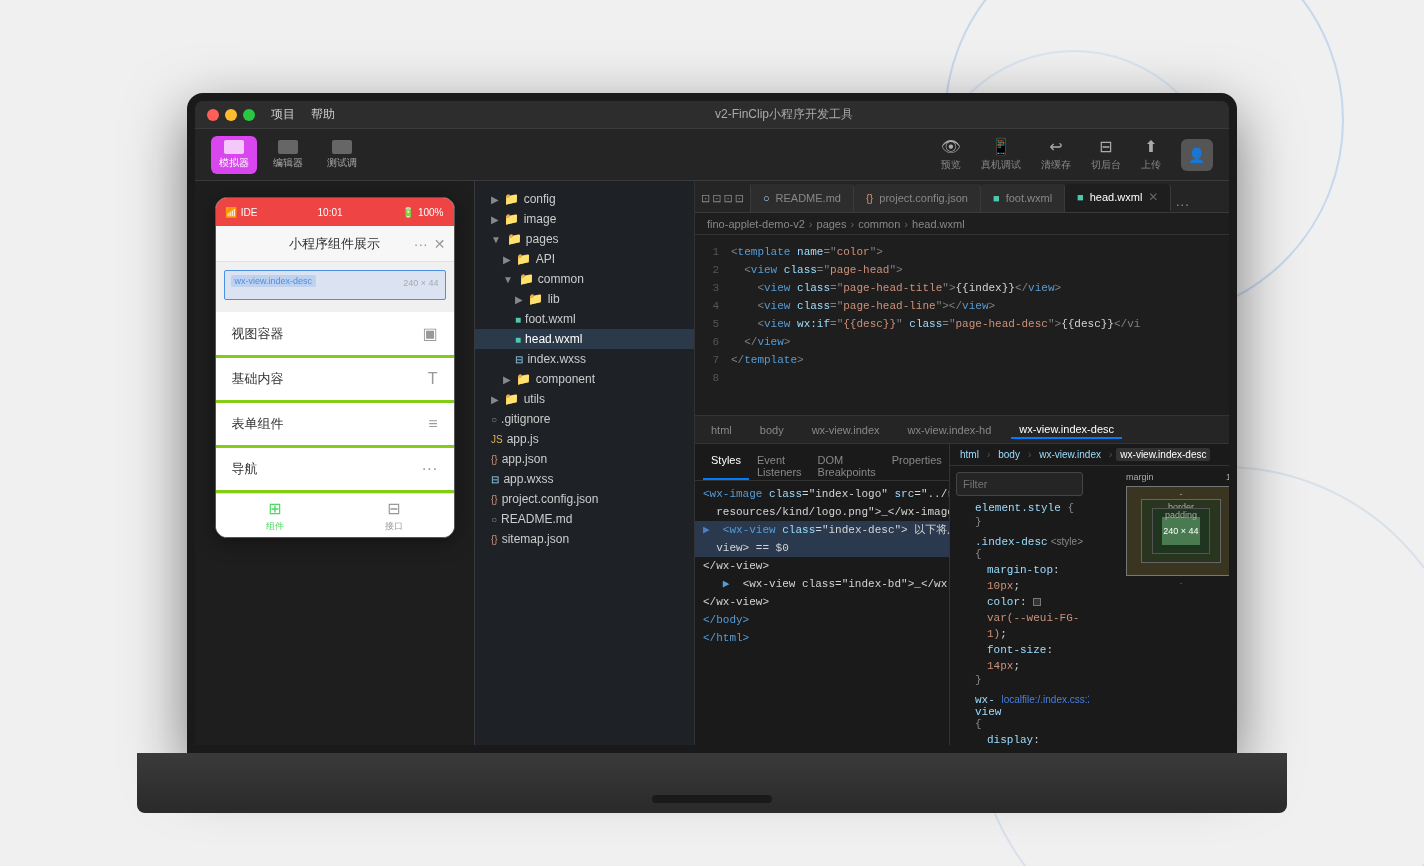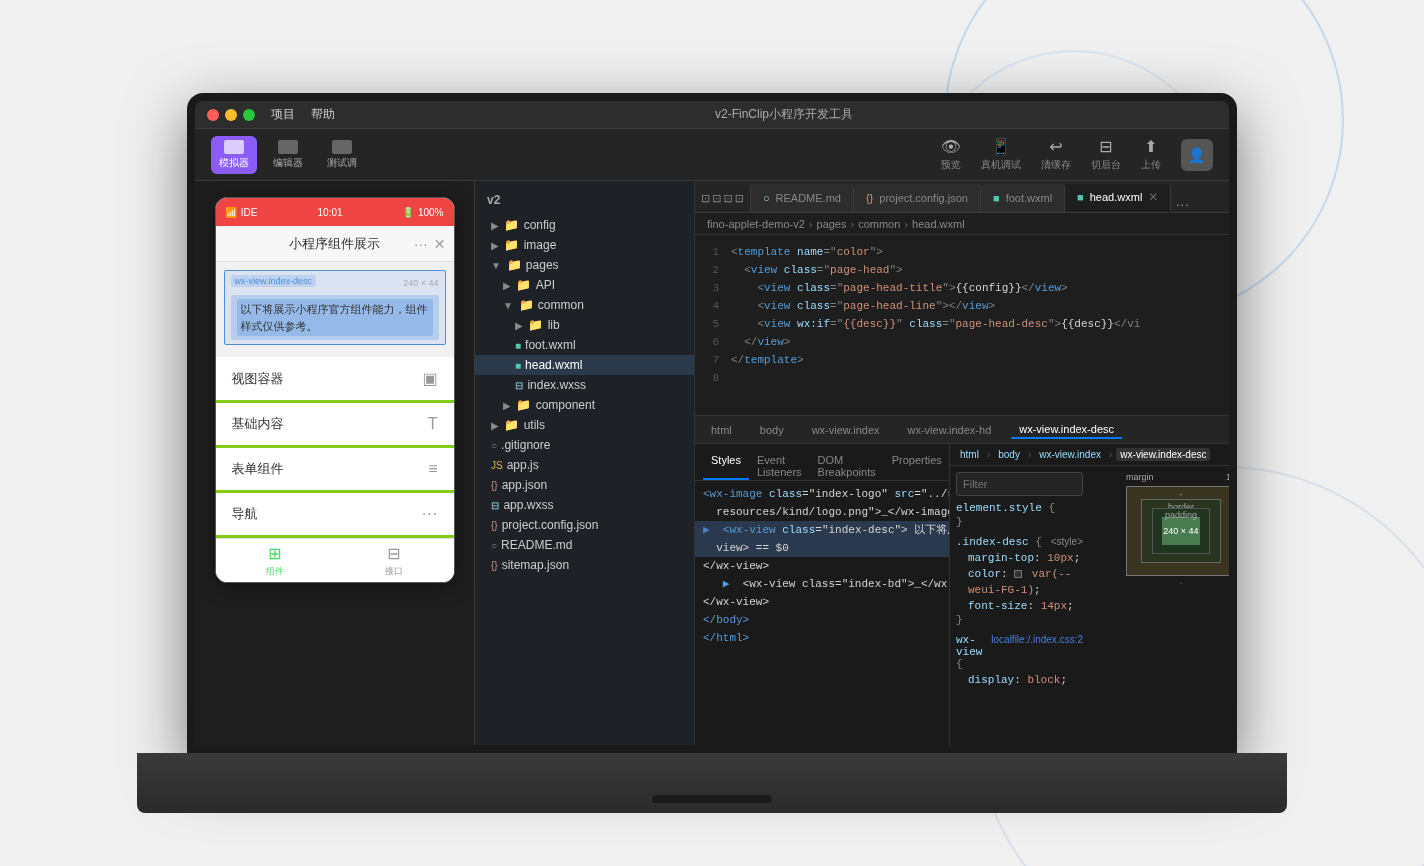--- a/index.html
+++ b/index.html
@@ -150,21 +150,21 @@
     .toolbar-btn {
       display: flex;
       flex-direction: column;
       align-items: center;
       gap: 2px;
       padding: 4px 8px;
       border-radius: 6px;
       cursor: pointer;
     }
     .toolbar-btn.active-btn {
-      background: #8b5cf6;
+      background: #d946ef;
     }
     .toolbar-btn-icon {
       width: 20px;
       height: 14px;
       background: rgba(255,255,255,0.7);
       border-radius: 2px;
     }
     .toolbar-btn-label {
       font-size: 10px;
       color: #aaa;
@@ -598,20 +598,21 @@
       flex: 1;
       background: none;
       border: none;
       outline: none;
       font-size: 11px;
       color: #ccc;
     }
 
     .style-rule {
       margin-bottom: 6px;
+      margin-left: 19px;
     }
     .style-selector {
       font-size: 11px;
       color: #9cdcfe;
       margin-bottom: 2px;
       font-family: 'Courier New', monospace;
     }
     .style-selector span { color: #888; }
     .style-prop-line {
       font-family: 'Courier New', monospace;
@@ -727,23 +728,20 @@
                   <span style="color:#999;font-size:14px;">✕</span>
                 </div>
               </div>
 
               <div class="phone-content">
                 <div class="element-highlight">
                   <div style="display:flex;justify-content:space-between;align-items:center;margin-bottom:4px;">
                     <span class="element-label">wx-view.index-desc</span>
                     <span style="font-size:9px;color:#aaa;">240 × 44</span>
                   </div>
-                  <div style="background: rgba(74,144,226,0.25); padding:4px 6px; border-radius:2px;">
-                    <div class="element-text selected" style="font-size:11px;color:#333;line-height:1.5;">以下将展示小程序官方组件能力，组件样式仅供参考。</div>
-                  </div>
                 </div>
               </div>
 
               <div class="phone-nav-items">
                 <div class="phone-nav-item">
                   <span class="phone-nav-label">视图容器</span>
                   <span class="phone-nav-icon">▣</span>
                 </div>
                 <div class="phone-nav-item">
                   <span class="phone-nav-label">基础内容</span>
@@ -767,21 +765,20 @@
                 <div class="phone-bottom-item">
                   <span class="phone-bottom-icon">⊟</span>
                   <span>接口</span>
                 </div>
               </div>
             </div>
           </div>
         </div>
 
         <div class="file-tree">
-          <div class="tree-header">v2</div>
 
           <div class="tree-item tree-indent-1">
             <span class="chevron">▶</span>
             <span class="folder-icon">📁</span>
             <span>config</span>
           </div>
           <div class="tree-item tree-indent-1">
             <span class="chevron">▶</span>
             <span class="folder-icon">📁</span>
             <span>image</span>
@@ -910,21 +907,21 @@
                 <span class="line-num">2</span>
                 <span class="line-content">
                   <span class="kw-text">&nbsp;&nbsp;</span><span class="kw-punct">&lt;</span><span class="kw-tag">view</span>
                   <span class="kw-attr"> class</span><span class="kw-punct">="</span><span class="kw-val">page-head</span><span class="kw-punct">"&gt;</span>
                 </span>
               </div>
               <div class="code-line">
                 <span class="line-num">3</span>
                 <span class="line-content">
                   <span class="kw-text">&nbsp;&nbsp;&nbsp;&nbsp;</span><span class="kw-punct">&lt;</span><span class="kw-tag">view</span>
-                  <span class="kw-attr"> class</span><span class="kw-punct">="</span><span class="kw-val">page-head-title</span><span class="kw-punct">"&gt;</span><span class="kw-text">{{config}}</span><span class="kw-punct">&lt;/</span><span class="kw-tag">view</span><span class="kw-punct">&gt;</span>
+                  <span class="kw-attr"> class</span><span class="kw-punct">="</span><span class="kw-val">page-head-title</span><span class="kw-punct">"&gt;</span><span class="kw-text">{{index}}</span><span class="kw-punct">&lt;/</span><span class="kw-tag">view</span><span class="kw-punct">&gt;</span>
                 </span>
               </div>
               <div class="code-line">
                 <span class="line-num">4</span>
                 <span class="line-content">
                   <span class="kw-text">&nbsp;&nbsp;&nbsp;&nbsp;</span><span class="kw-punct">&lt;</span><span class="kw-tag">view</span>
                   <span class="kw-attr"> class</span><span class="kw-punct">="</span><span class="kw-val">page-head-line</span><span class="kw-punct">"&gt;&lt;/</span><span class="kw-tag">view</span><span class="kw-punct">&gt;</span>
                 </span>
               </div>
               <div class="code-line">

